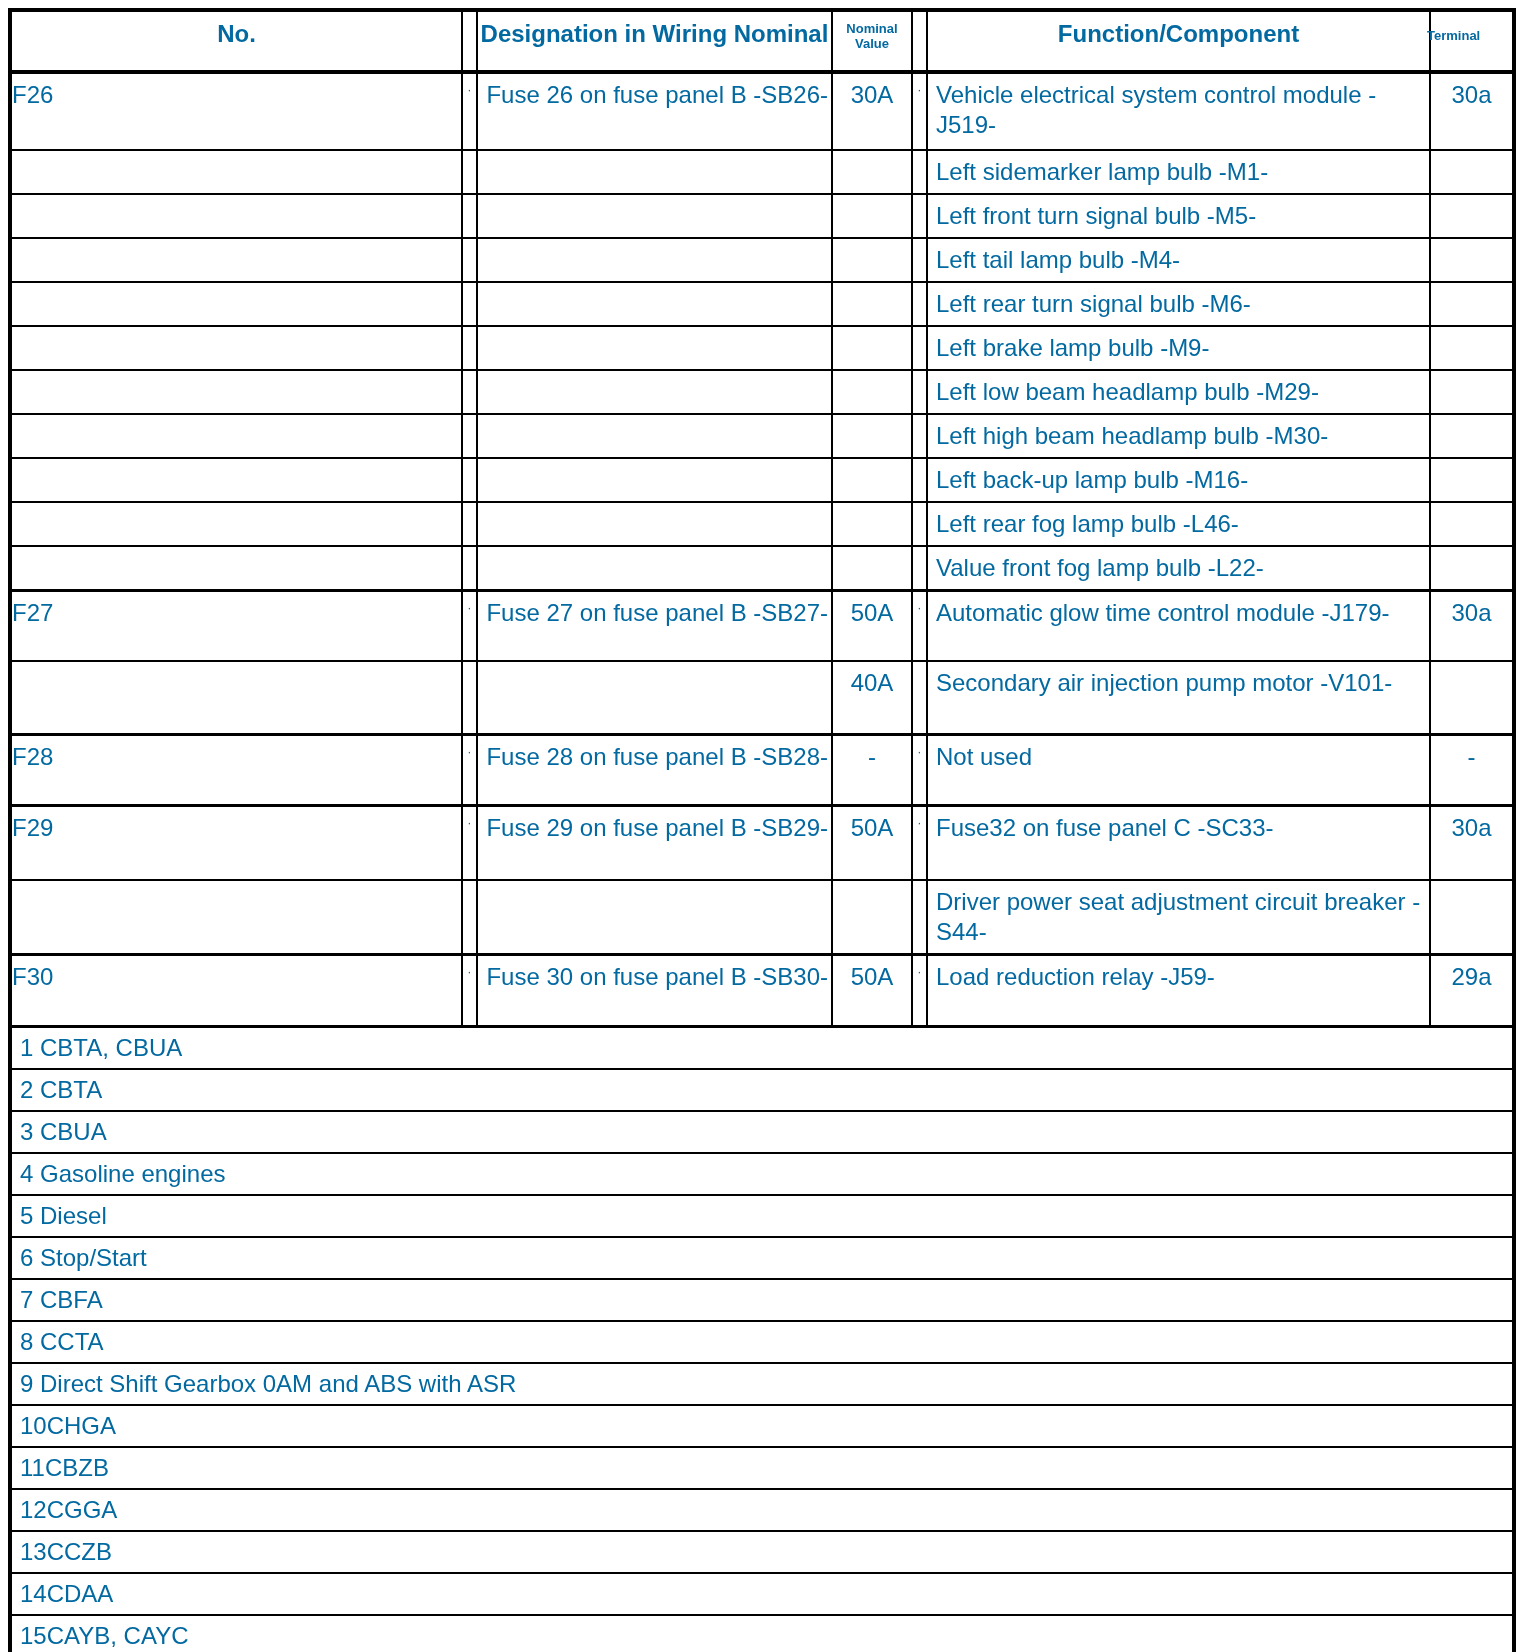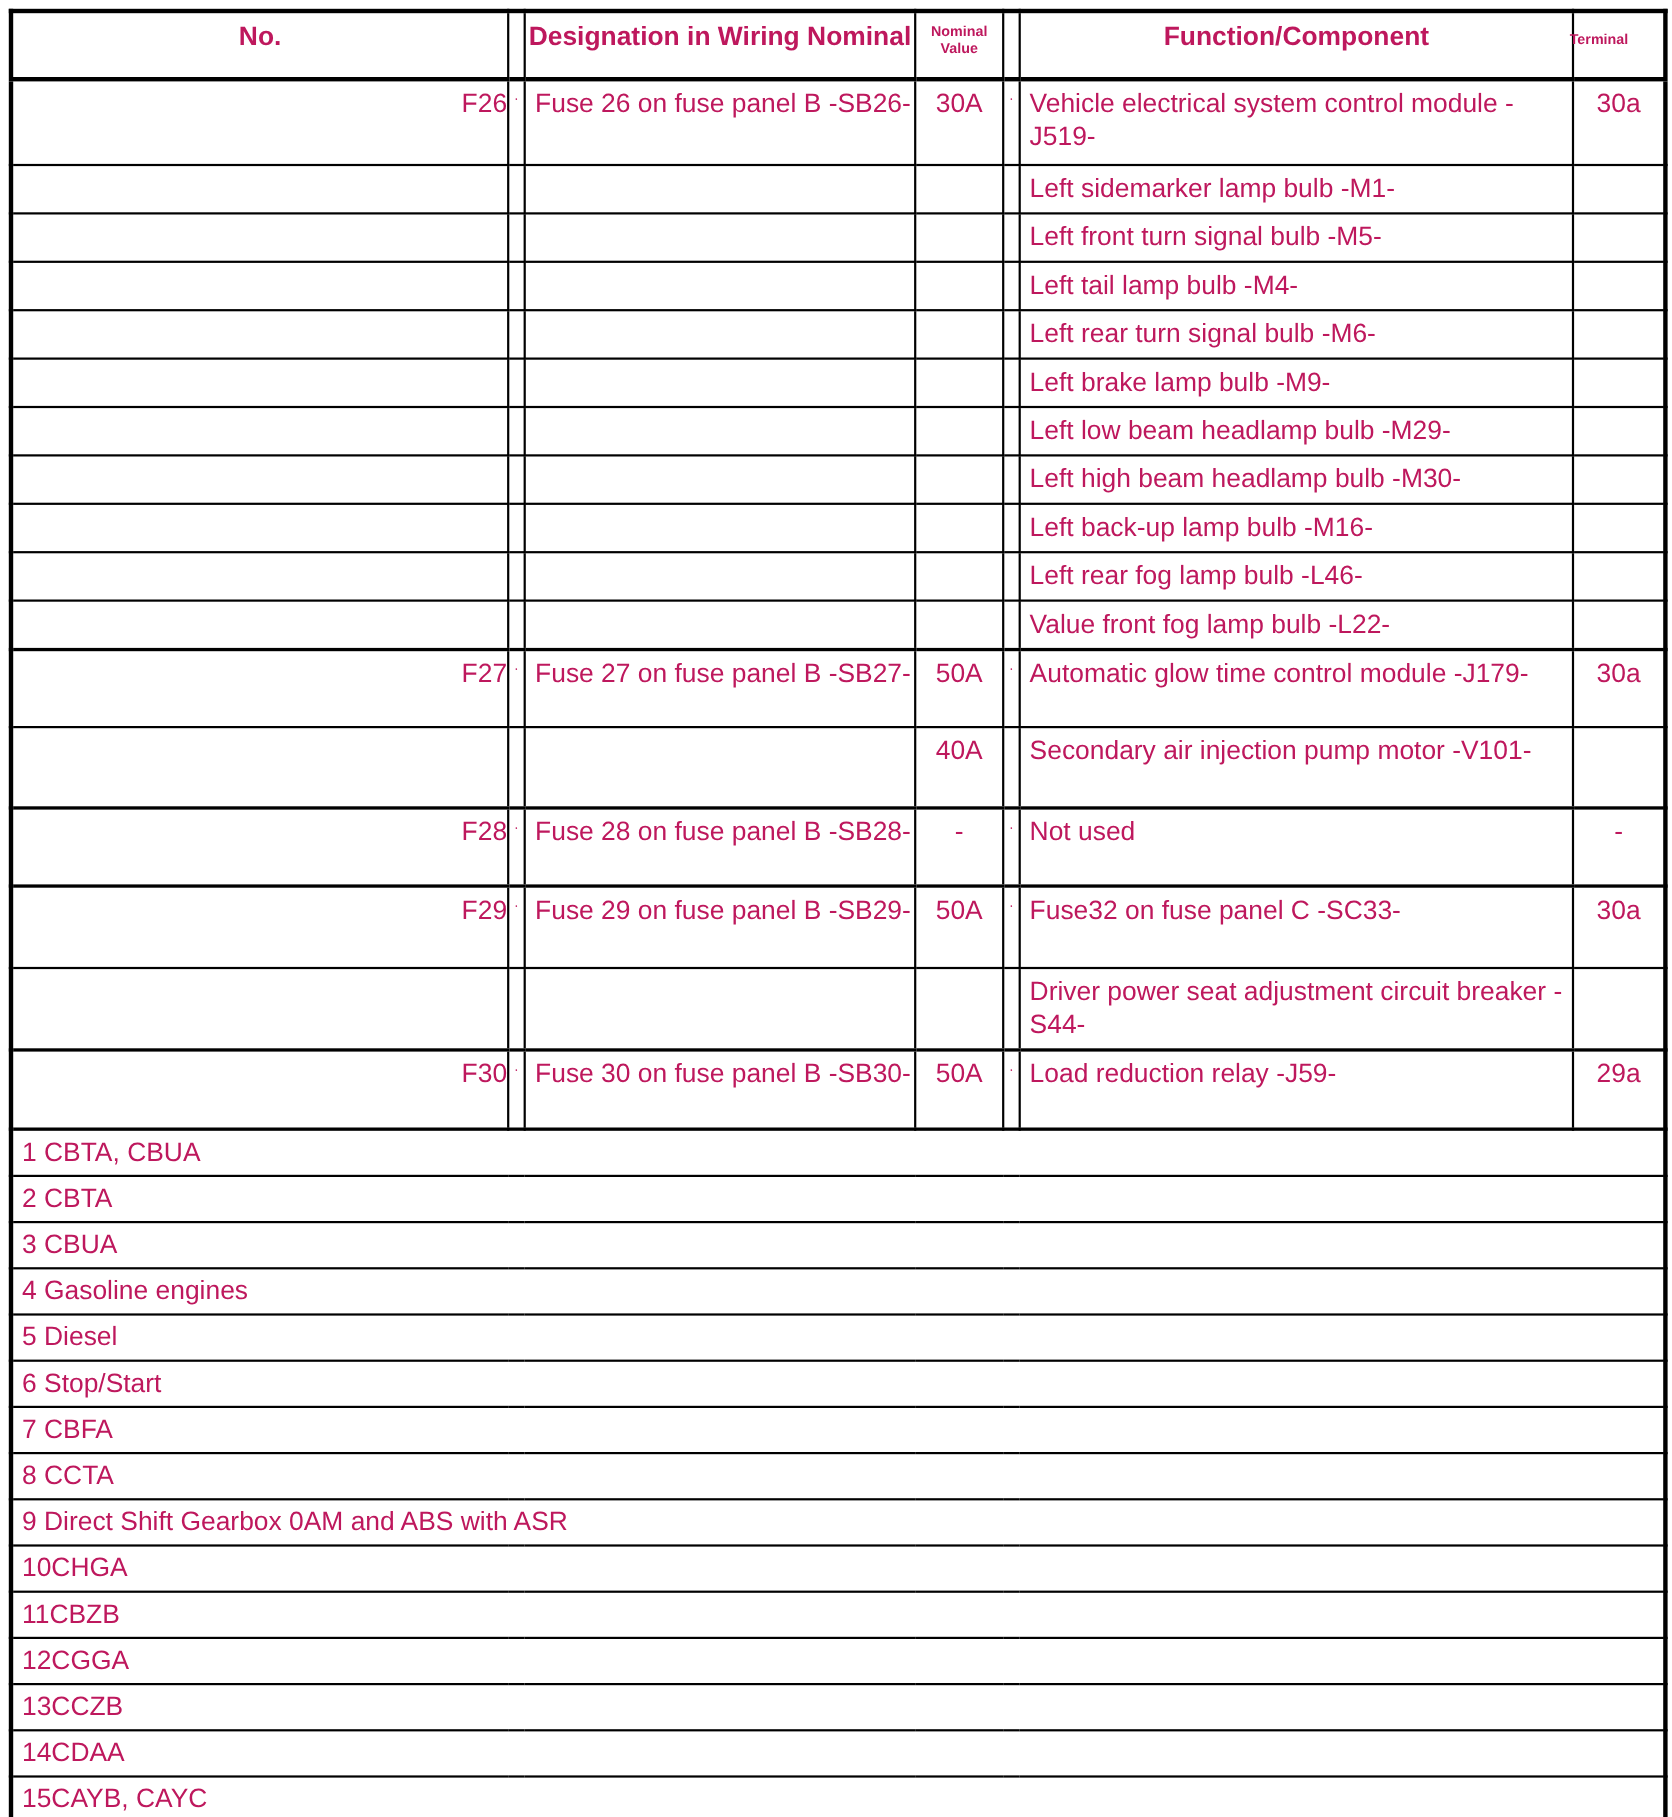--- a/index.html
+++ b/index.html
@@ -1,20 +1,20 @@
 <!DOCTYPE html>
 <html><head>
 <meta charset="utf-8">
 <style>
   html,body{margin:0;padding:0;background:#ffffff;}
   .page{
     width:1520px;height:1652px;box-sizing:border-box;
     padding:8px;background:#ffffff;
     font-family:"Liberation Sans","DejaVu Sans",sans-serif;
-    color:#be185d;
+    color:#0369a1;
   }
   table.fuse{
     border-collapse:collapse;
     table-layout:fixed;
     width:1504px;
     background:#ffffff;
     border:4px solid #000000;
   }
   td,th{
     border:2px solid #000000;
@@ -41,21 +41,21 @@
   .h-big{
     font-size:24px;font-weight:bold;text-align:center;
     padding-top:8px;line-height:28px;
   }
   .h-small{font-size:13px;font-weight:bold;line-height:15px;}
   .h-val{text-align:center;padding-top:9px;}
   .h-ter .inner{
     text-align:left;white-space:nowrap;margin-left:-4px;padding-top:16px;
   }
   
-  .c-no{font-size:24px;text-align:right;padding-top:6px;line-height:30px;}
+  .c-no{font-size:24px;text-align:left;padding-top:6px;line-height:30px;}
   .c-nar{
     text-align:center;font-size:13px;line-height:13px;padding-top:9px;
   }
   .c-des{
     font-size:24px;text-align:right;padding:6px 3px 6px 7px;
     line-height:30px;white-space:nowrap;overflow:hidden;
   }
   .c-val{font-size:24px;text-align:center;padding-top:6px;line-height:30px;}
   .c-fun{font-size:24px;text-align:left;padding:6px 6px 6px 8px;line-height:30px;}
   .c-ter{font-size:24px;text-align:center;padding-top:6px;line-height:30px;}

